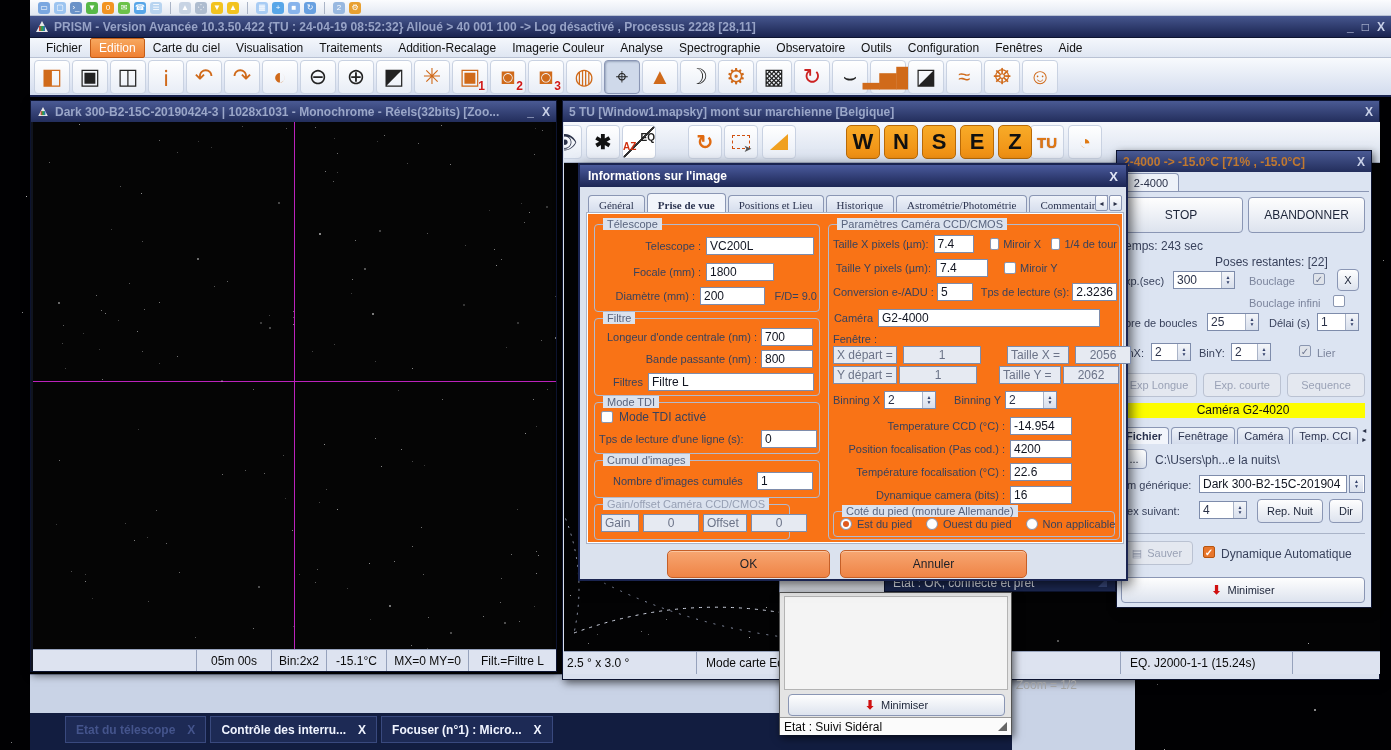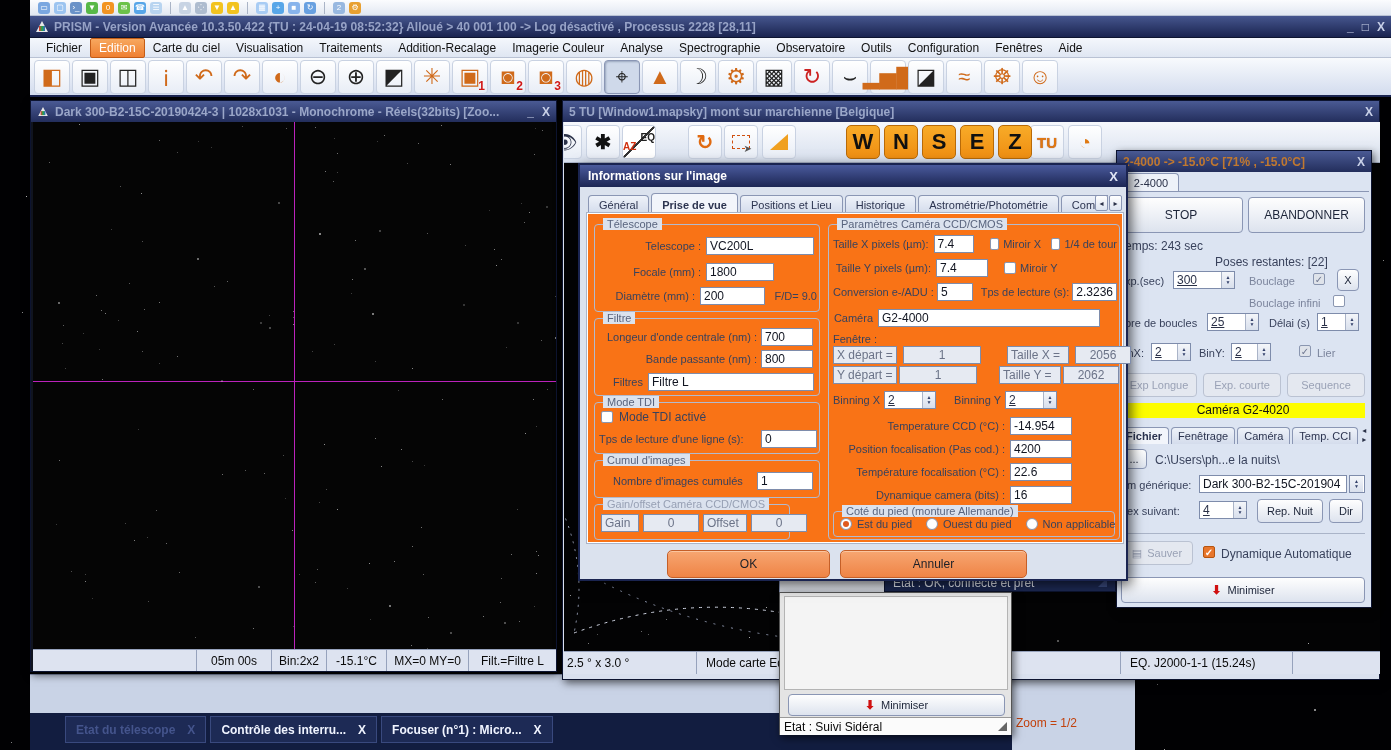--- a/index.html
+++ b/index.html
@@ -73,21 +73,21 @@
   #skycanvas { left:1px; top:62px; width:816px; height:488px; background:#030304; }
   #skystatus { left:1px; top:550px; width:816px; height:23px; background:#dde3f0; border-top:1px solid #96a2bc;
     color:#0a0a0a; font-size:12px; }
   #skystatus .sep { position:absolute; top:0; width:1px; height:100%; background:#96a2bc; }
   
   #dialog { left:578px; top:163px; width:550px; height:418px; z-index:9; background:#dbe2ee;
     border:2px solid #1a2450; box-shadow:3px 4px 12px rgba(0,0,0,.65); }
   #dialog-title { left:0; top:0; width:546px; height:22px; background:linear-gradient(#4a5a9c,#1c2654);
     display:flex; align-items:center; padding:0 8px; color:#fff; font-weight:bold; font-size:12px; }
   .closex { margin-left:auto; color:#dfe5f4; font-weight:bold; font-size:13px; }
-  .dtabs { position:absolute; left:8px; top:27px; height:21px; display:flex; align-items:flex-end; width:520px; overflow:hidden; }
+  .dtabs { position:absolute; left:8px; top:27px; height:21px; display:flex; align-items:flex-end; width:520px; overflow:hidden;font-family:Liberation Serif, serif; }
   .dtab { padding:3px 10px 2px; border:1px solid #8a96b4; border-bottom:none; border-radius:4px 4px 0 0;
     background:linear-gradient(#eef2f9,#d4dcec); margin-right:2px; color:#2c3450; white-space:nowrap; }
   .dtab.active { background:#f2f5fb; padding-top:5px; font-weight:bold; }
   .tab-arrows { position:absolute; right:4px; top:30px; display:flex; gap:1px; }
   .tab-arrows span { width:13px; height:16px; border:1px solid #8a96b4; background:linear-gradient(#fff,#dde4f0);
     font-size:8px; text-align:center; line-height:15px; border-radius:2px; }
   #dlg-content { position:absolute; left:7px; top:48px; width:536px; height:330px;
     border:1px solid #fff; outline:1px solid #aab4c8; background:#f97316; }
   .group { position:absolute; border:1px solid #b2bace; border-radius:4px; }
   .group > .legend { position:absolute; top:-7px; left:8px; background:#dbe2ee; padding:0 4px; color:#59647e; }
@@ -98,21 +98,21 @@
   .frow { position:absolute; display:flex; align-items:center; }
   .cb { width:12px; height:12px; background:#fff; border:1px solid #8a96b0; display:inline-block;
     text-align:center; line-height:11px; font-size:10px; border-radius:2px; }
   .cb.gray { background:#dfe3ea; color:#6d7690; }
   .cb.orange { background:#e8762c; border-color:#b6540f; color:#fff; font-weight:bold; }
   .radio { display:flex; align-items:center; gap:5px; }
   .radio .dot { width:12px; height:12px; border-radius:50%; background:#fff; border:1px solid #8a96b0; position:relative; }
   .radio.sel .dot:after { content:""; position:absolute; left:2px; top:2px; width:6px; height:6px;
     border-radius:50%; background:#e05a1e; }
   .spin { display:inline-flex; border:1px solid #7e8cab; background:#fff; height:18px; }
-  .spin .val { padding:1px 3px; flex:1; font-size:12px;text-decoration:underline; }
+  .spin .val { padding:1px 3px; flex:1; font-size:12px; }
   .spin .arr { width:13px; background:linear-gradient(#f4f6fa,#d8dfec); border-left:1px solid #aab4c8;
     display:flex; flex-direction:column; align-items:center; justify-content:center; font-size:5px; color:#33406a; line-height:5px; }
   .btn { display:inline-flex; align-items:center; justify-content:center; border:1px solid #8a96b4;
     border-radius:4px; background:linear-gradient(#fefefe,#dde3ee); color:#1c2438; }
   .btn.dis { color:#9aa2b6; background:#e4e8f0; border-color:#bac2d2; }
   .obtn { display:flex; align-items:center; justify-content:center; border:1px solid #c55f28; border-radius:5px;
     background:linear-gradient(#f7a671,#ef8446); color:#1c2028; font-size:12px; box-shadow:inset 0 1px 0 #fbc59e; }
   
   #camwin { left:1116px; top:150px; width:256px; height:458px; z-index:5; background:#dce4f2; font-size:11px; }
   #camwin .win-title { color:#b06a2a; }
@@ -132,21 +132,21 @@
   .redarrow { color:#d01010; font-weight:bold; margin-right:6px; font-size:12px; }
   
   #band { left:30px; top:674px; width:1105px; height:76px; background:#c9d3e6; z-index:2;
     border-top:1px solid #8a96b4; }
   #taskbar { left:30px; top:713px; width:982px; height:37px; background:#121d40; z-index:2;
     display:flex; align-items:flex-start; padding:3px 0 0 35px; gap:4px; }
   .ttab { height:27px; background:#1d2a55; border:1px solid #39497e; display:flex; align-items:center;
     padding:0 10px; gap:12px; color:#f0f4ff; font-weight:bold; font-size:12px; }
   .ttab.dim { color:#44548c; }
   .ttab .x { font-weight:bold; }
-  #zoomlabel { left:1016px; top:716px; z-index:3; color:#c2410c; font-size:12px; }
+  #zoomlabel { left:1016px; top:678px; z-index:3; color:#a3a3a3; font-size:12px; }
   text, svg { pointer-events:none; }
 </style>
 </head>
 <body>
 
 <div id="desktop" class="abs starfield">
     <i style="left: 23.8781%; top: 91.3493%; height: 1px; width: 1px; opacity: 0.956189;"></i>
     <i style="left: 4.93412%; top: 85.5784%; height: 1px; width: 1px; opacity: 0.431864;"></i>
     <i style="left: 6.8784%; top: 98.3937%; height: 2px; width: 2px; opacity: 0.71875;"></i>
     <i style="left: 45.1858%; top: 54.7839%; height: 1px; width: 1px; opacity: 0.86645;"></i>

